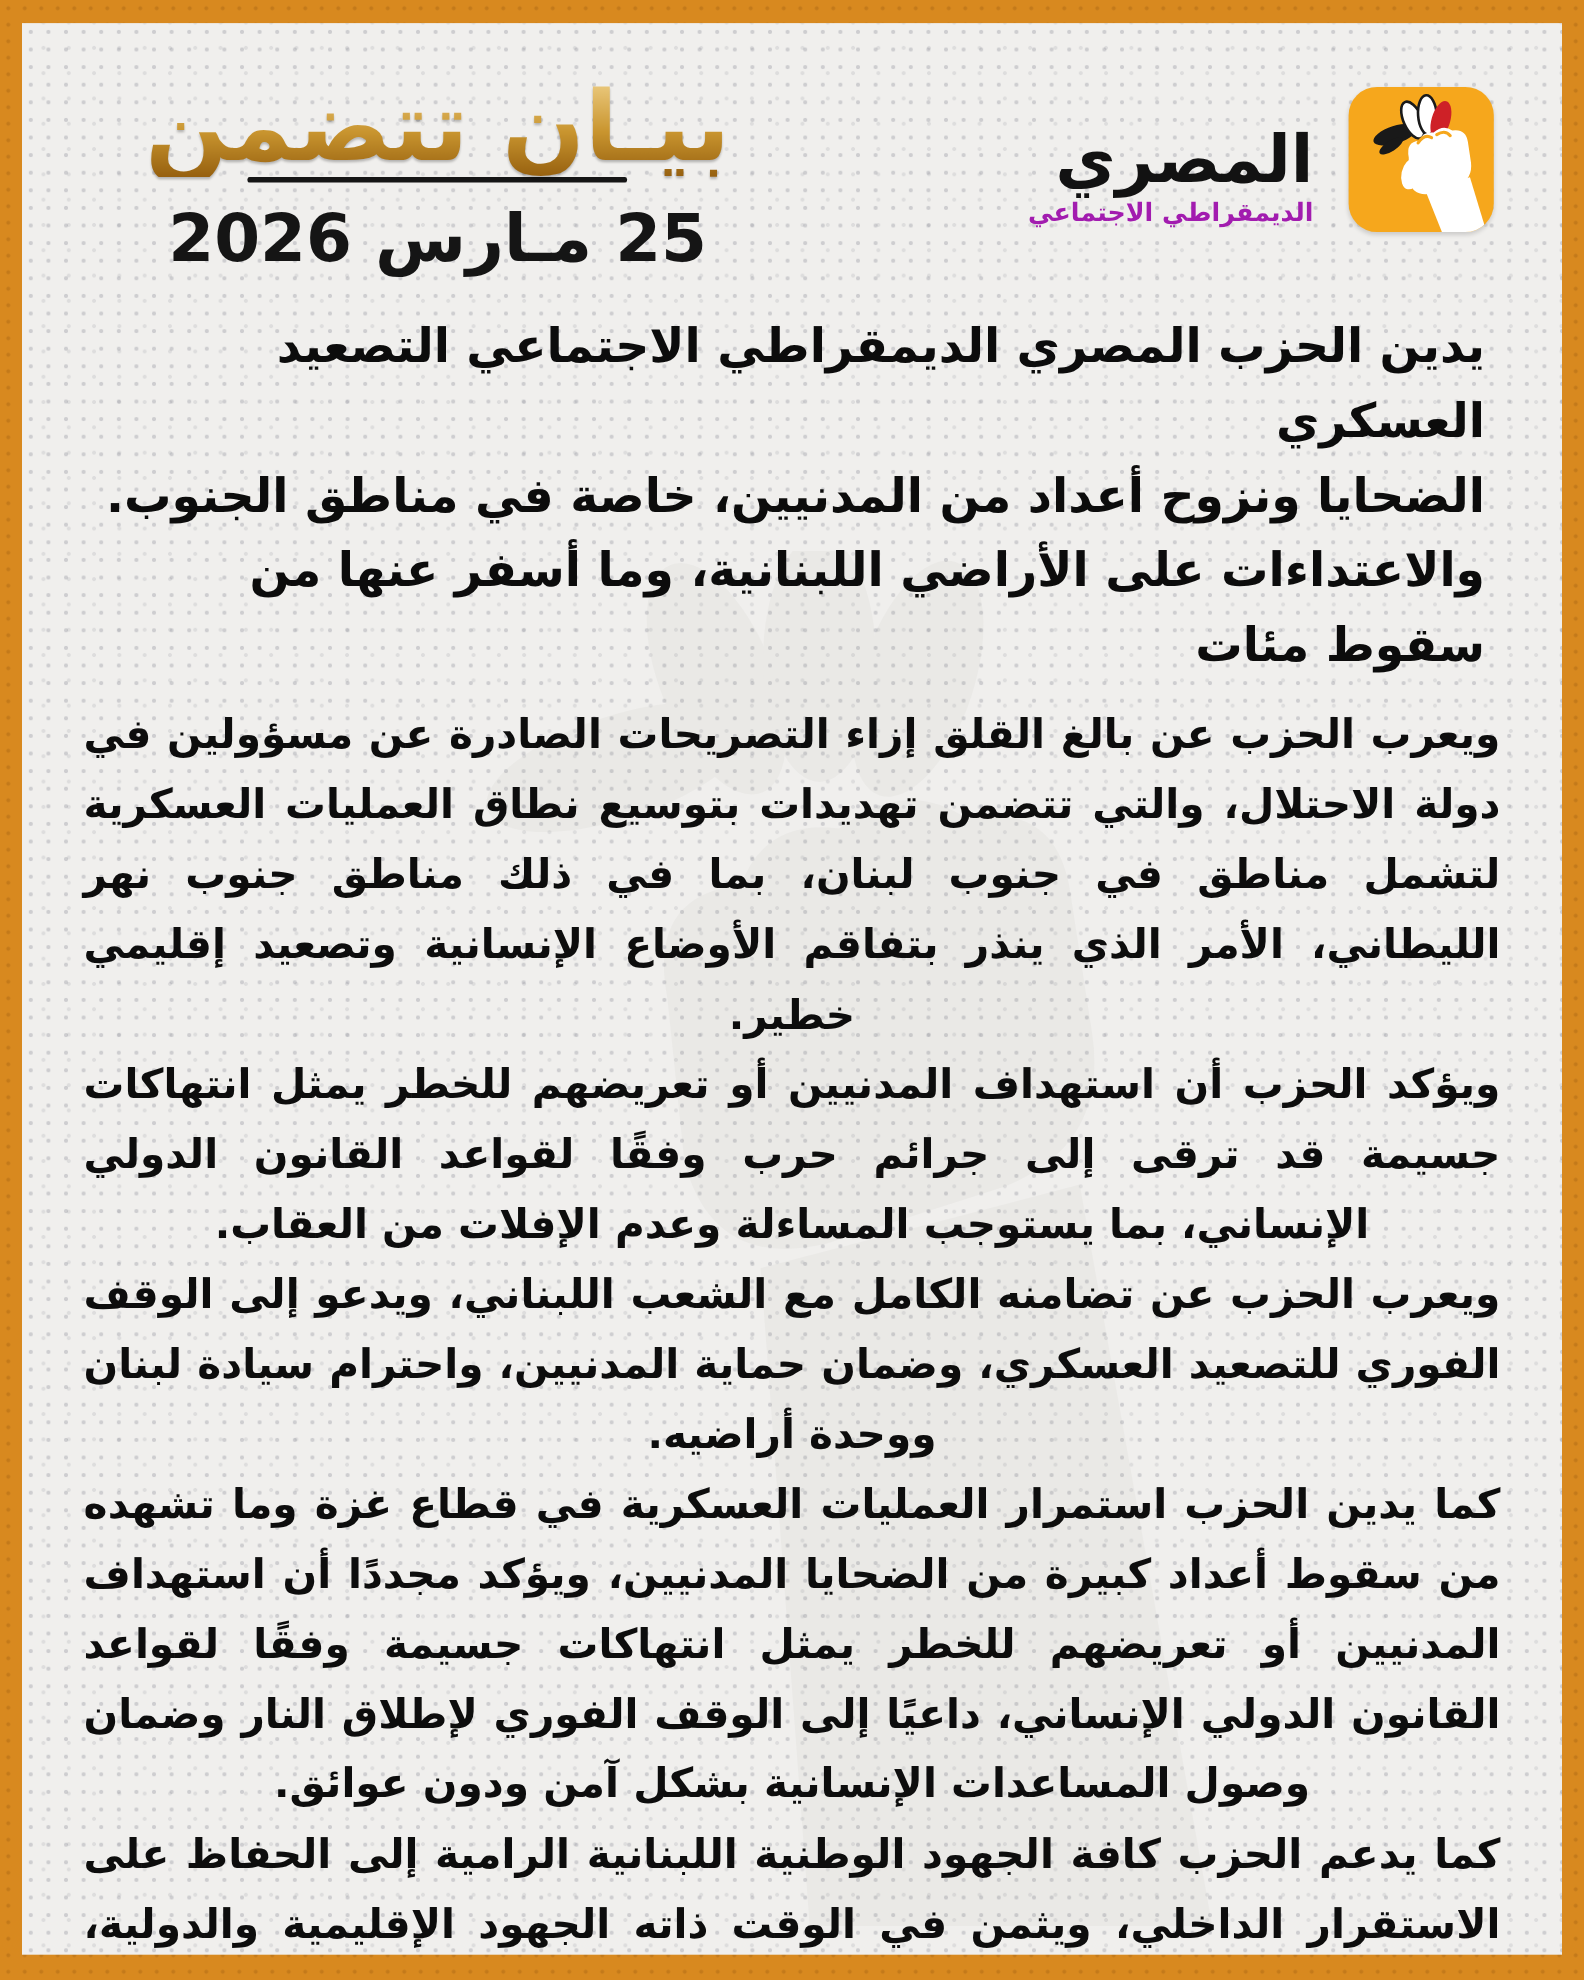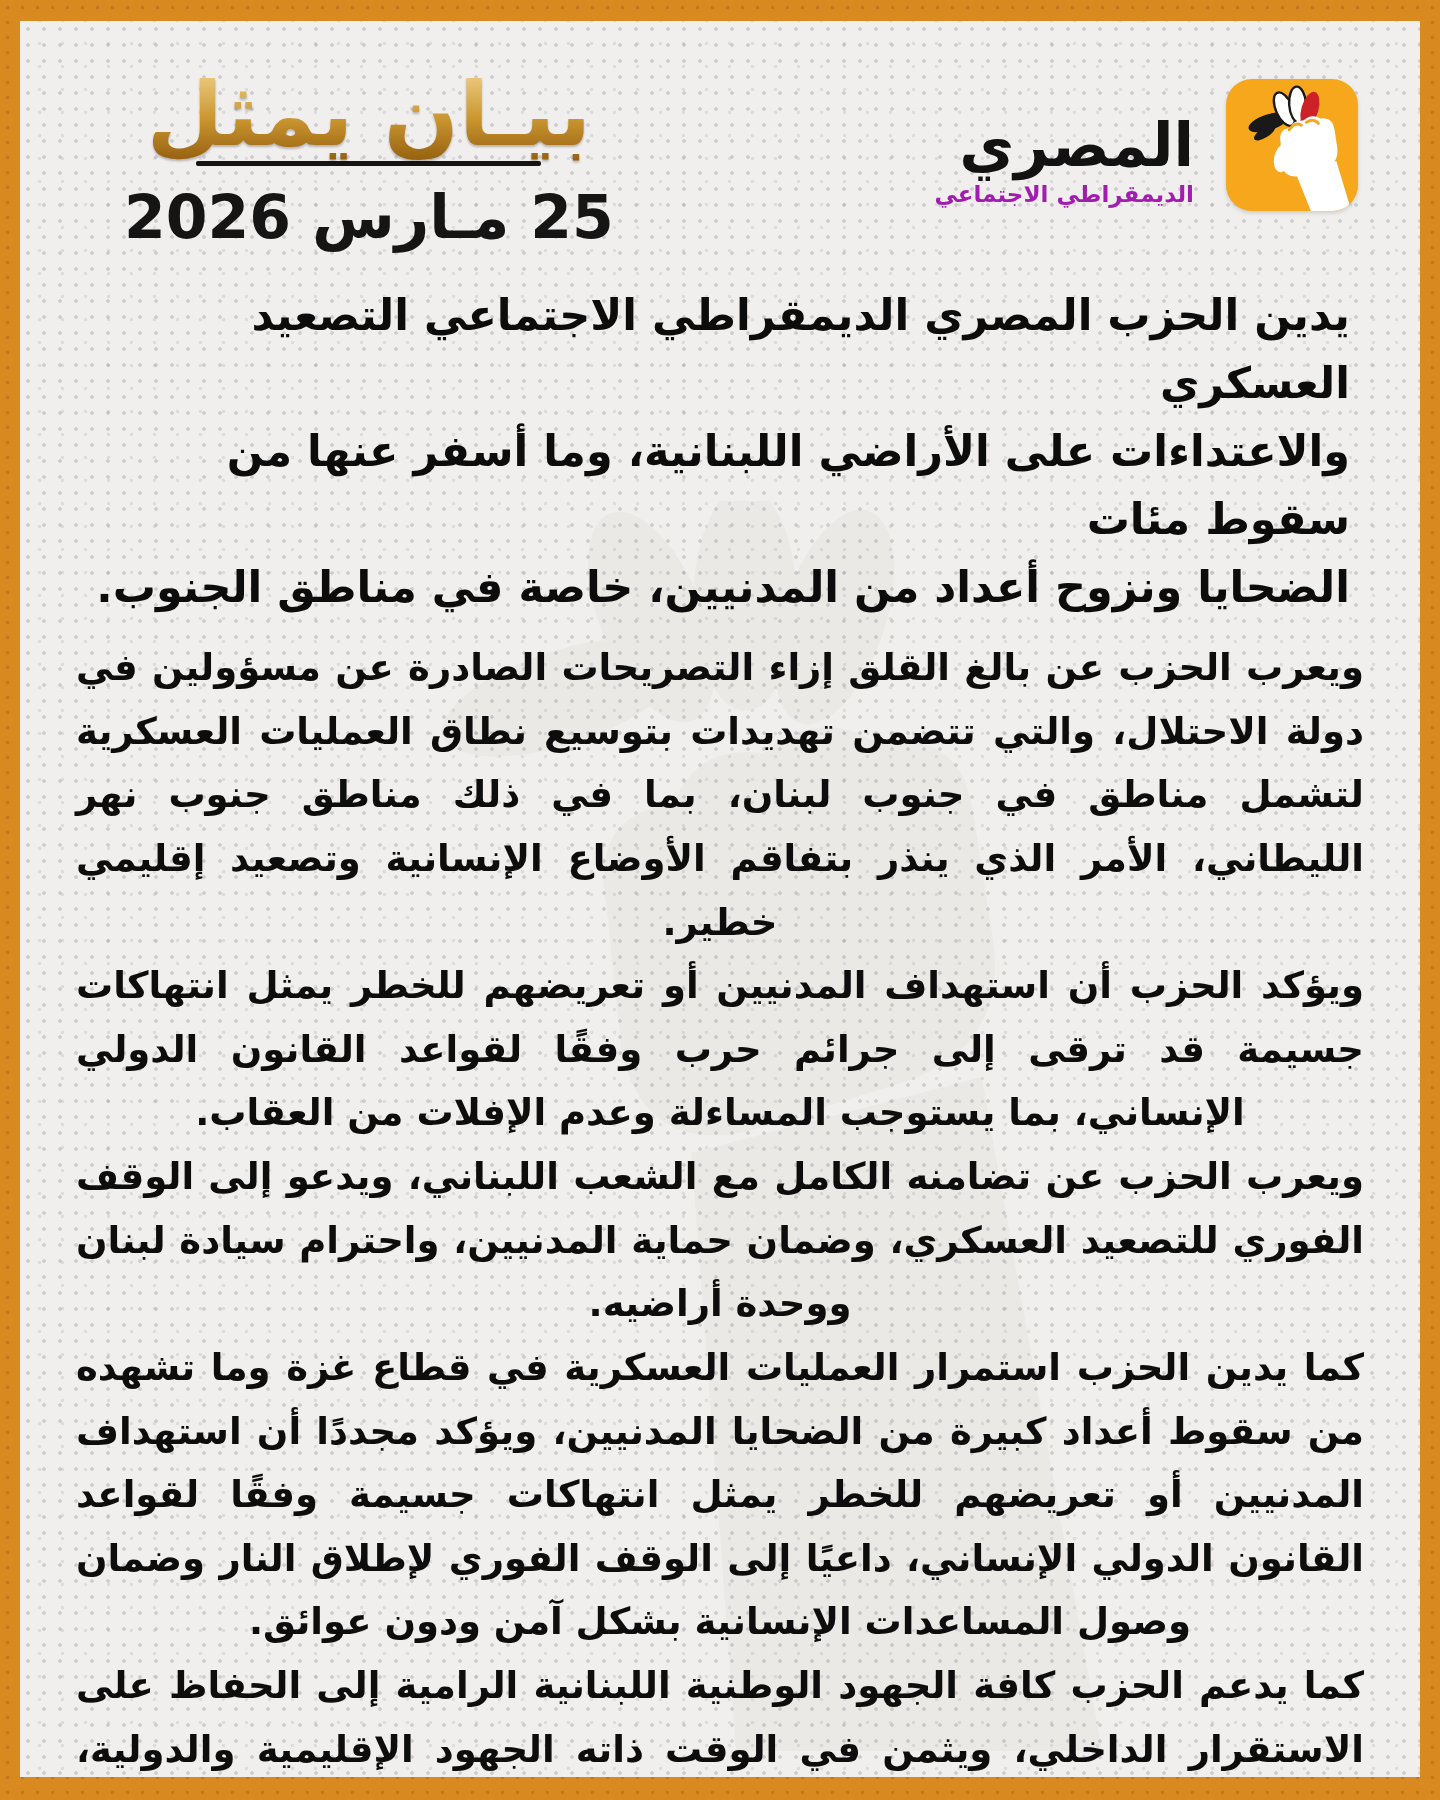--- a/index.html
+++ b/index.html
@@ -122,31 +122,31 @@
               <path d="M74 100 L117 87 L133 140 L90 140 Z" style="fill:#ffffff"></path>
             </svg>
           </div>
           <div class="logo-text">
             <div class="logo-name">المصري</div>
             <div class="logo-sub">الديمقراطي الاجتماعي</div>
           </div>
         </div>
 
         <div class="title-group">
-          <div class="statement-title">بيـان يمثل</div>
+          <div class="statement-title">بيـان تتضمن</div>
           <div class="title-underline"></div>
           <div class="statement-date">25 مـارس 2026</div>
         </div>
 
       </div>
 
       <div class="headline">
           <div class="headline-line">يدين الحزب المصري الديمقراطي الاجتماعي التصعيد العسكري</div>
+          <div class="headline-line">الضحايا ونزوح أعداد من المدنيين، خاصة في مناطق الجنوب.</div>
           <div class="headline-line">والاعتداءات على الأراضي اللبنانية، وما أسفر عنها من سقوط مئات</div>
-          <div class="headline-line">الضحايا ونزوح أعداد من المدنيين، خاصة في مناطق الجنوب.</div>
         </div>
 
       <div class="body-text">
           <div class="body-paragraph">ويعرب الحزب عن بالغ القلق إزاء التصريحات الصادرة عن مسؤولين في دولة الاحتلال، والتي تتضمن تهديدات بتوسيع نطاق العمليات العسكرية لتشمل مناطق في جنوب لبنان، بما في ذلك مناطق جنوب نهر الليطاني، الأمر الذي ينذر بتفاقم الأوضاع الإنسانية وتصعيد إقليمي خطير.</div>
           <div class="body-paragraph">ويؤكد الحزب أن استهداف المدنيين أو تعريضهم للخطر يمثل انتهاكات جسيمة قد ترقى إلى جرائم حرب وفقًا لقواعد القانون الدولي الإنساني، بما يستوجب المساءلة وعدم الإفلات من العقاب.</div>
           <div class="body-paragraph">ويعرب الحزب عن تضامنه الكامل مع الشعب اللبناني، ويدعو إلى الوقف الفوري للتصعيد العسكري، وضمان حماية المدنيين، واحترام سيادة لبنان ووحدة أراضيه.</div>
           <div class="body-paragraph">كما يدين الحزب استمرار العمليات العسكرية في قطاع غزة وما تشهده من سقوط أعداد كبيرة من الضحايا المدنيين، ويؤكد مجددًا أن استهداف المدنيين أو تعريضهم للخطر يمثل انتهاكات جسيمة وفقًا لقواعد القانون الدولي الإنساني، داعيًا إلى الوقف الفوري لإطلاق النار وضمان وصول المساعدات الإنسانية بشكل آمن ودون عوائق.</div>
           <div class="body-paragraph">كما يدعم الحزب كافة الجهود الوطنية اللبنانية الرامية إلى الحفاظ على الاستقرار الداخلي، ويثمن في الوقت ذاته الجهود الإقليمية والدولية، وعلى رأسها الدور المصري، الهادفة إلى احتواء التصعيد والدفع نحو تسوية سياسية شاملة تضمن أمن واستقرار المنطقة.</div>
         </div>
 

